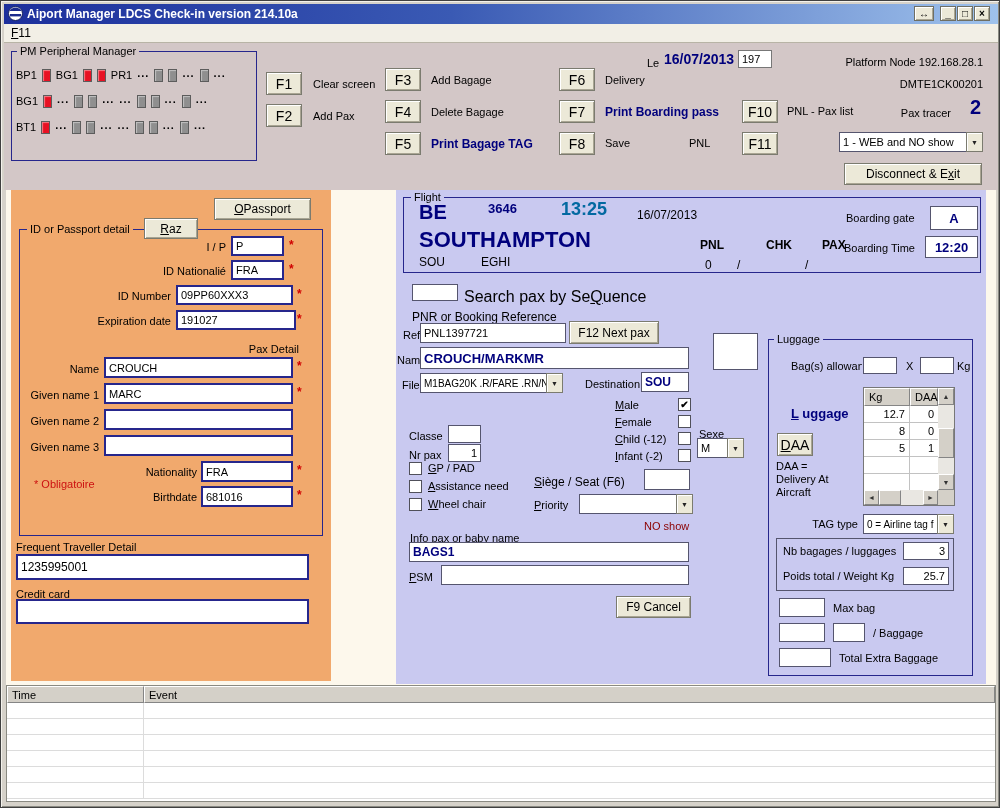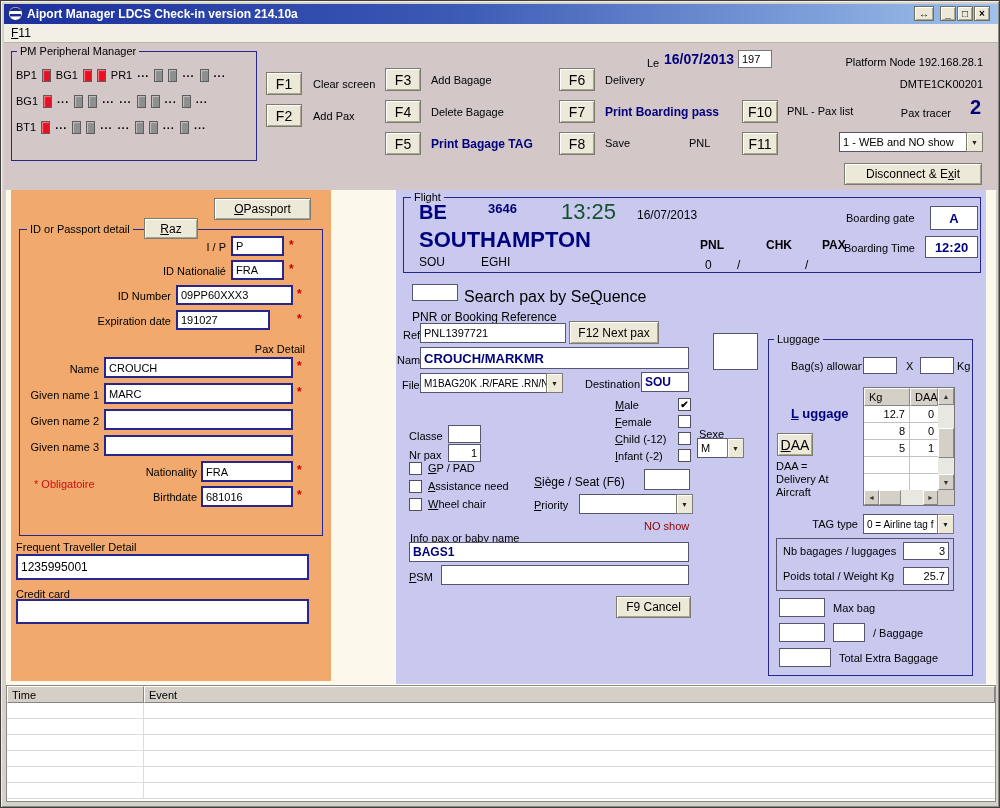--- a/index.html
+++ b/index.html
@@ -176,24 +176,24 @@
 
   <div class="ab rlab" style="left:100px;top:264px;width:125px;">ID Nationalié</div>
   <div class="ab tb" style="left:230px;top:259px;width:53px;height:20px;">FRA</div>
   <div class="ab star" style="left:288px;top:261px;">*</div>
 
   <div class="ab rlab" style="left:60px;top:289px;width:110px;">ID Number</div>
   <div class="ab tb" style="left:175px;top:284px;width:117px;height:20px;">09PP60XXX3</div>
   <div class="ab star" style="left:296px;top:286px;">*</div>
 
   <div class="ab rlab" style="left:60px;top:314px;width:110px;">Expiration date</div>
-  <div class="ab tb" style="left:175px;top:309px;width:94px;height:20px;">191027</div>
+  <div class="ab tb" style="left:175px;top:309px;width:120px;height:20px;">191027</div>
   <div class="ab star" style="left:296px;top:311px;">*</div>
 
-  <div class="ab rlab" style="left:222px;top:342px;width:82px;">Pax Detail</div>
+  <div class="ab rlab" style="left:216px;top:342px;width:82px;">Pax Detail</div>
 
   <div class="ab rlab" style="left:25px;top:362px;width:73px;">Name</div>
   <div class="ab tb" style="left:103px;top:356px;width:189px;height:21px;">CROUCH</div>
   <div class="ab star" style="left:296px;top:358px;">*</div>
 
   <div class="ab rlab" style="left:25px;top:388px;width:73px;">Given name 1</div>
   <div class="ab tb" style="left:103px;top:382px;width:189px;height:21px;">MARC</div>
   <div class="ab star" style="left:296px;top:384px;">*</div>
 
   <div class="ab rlab" style="left:25px;top:414px;width:73px;">Given name 2</div>
@@ -214,21 +214,21 @@
 
   <div class="ab lab" style="left:15px;top:540px;">Frequent Traveller Detail</div>
   <div class="ab tb" style="left:15px;top:553px;width:293px;height:26px;font-size:12px;">1235995001</div>
   <div class="ab lab" style="left:15px;top:587px;">Credit card</div>
   <div class="ab tb" style="left:15px;top:598px;width:293px;height:25px;"></div>
 
   <div class="ab gb" style="left:402px;top:196px;width:578px;height:76px;"></div>
   <div class="ab glab bg-pu" style="left:410px;top:190px;">Flight</div>
   <div class="ab nv" style="left:418px;top:200px;font-size:20px;">BE</div>
   <div class="ab nv" style="left:487px;top:200px;font-size:13px;">3646</div>
-  <div class="ab" style="left:560px;top:198px;font-size:22px;font-weight:normal;color:#14532d;">13:25</div>
+  <div class="ab" style="left:560px;top:198px;font-size:18px;font-weight:bold;color:#0369a1;">13:25</div>
   <div class="ab" style="left:636px;top:207px;font-size:12px;">16/07/2013</div>
   <div class="ab lab" style="left:845px;top:211px;">Boarding gate</div>
   <div class="ab tb2 nv" style="left:929px;top:205px;width:48px;height:24px;font-size:13px;justify-content:center;padding-left:0;">A</div>
   <div class="ab nv" style="left:418px;top:226px;font-size:22px;">SOUTHAMPTON</div>
   <div class="ab lab" style="left:699px;top:237px;font-weight:bold;font-size:12px;">PNL</div>
   <div class="ab lab" style="left:765px;top:237px;font-weight:bold;font-size:12px;">CHK</div>
   <div class="ab lab" style="left:821px;top:237px;font-weight:bold;font-size:12px;">PAX</div>
   <div class="ab lab" style="left:843px;top:241px;">Boarding Time</div>
   <div class="ab tb2 nv" style="left:924px;top:235px;width:53px;height:22px;font-size:13px;justify-content:center;padding-left:0;">12:20</div>
   <div class="ab" style="left:418px;top:254px;font-size:12px;">SOU</div>

